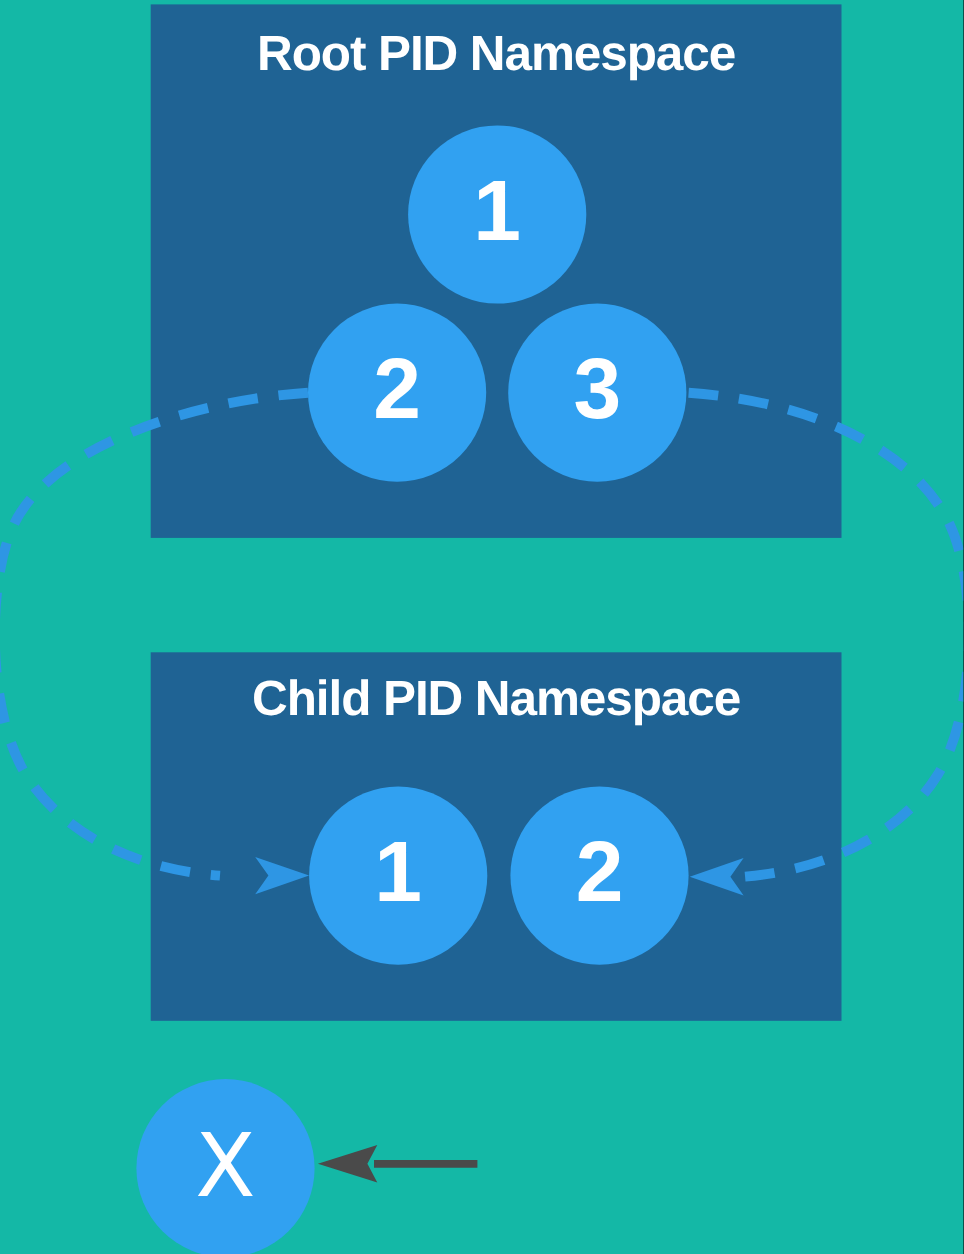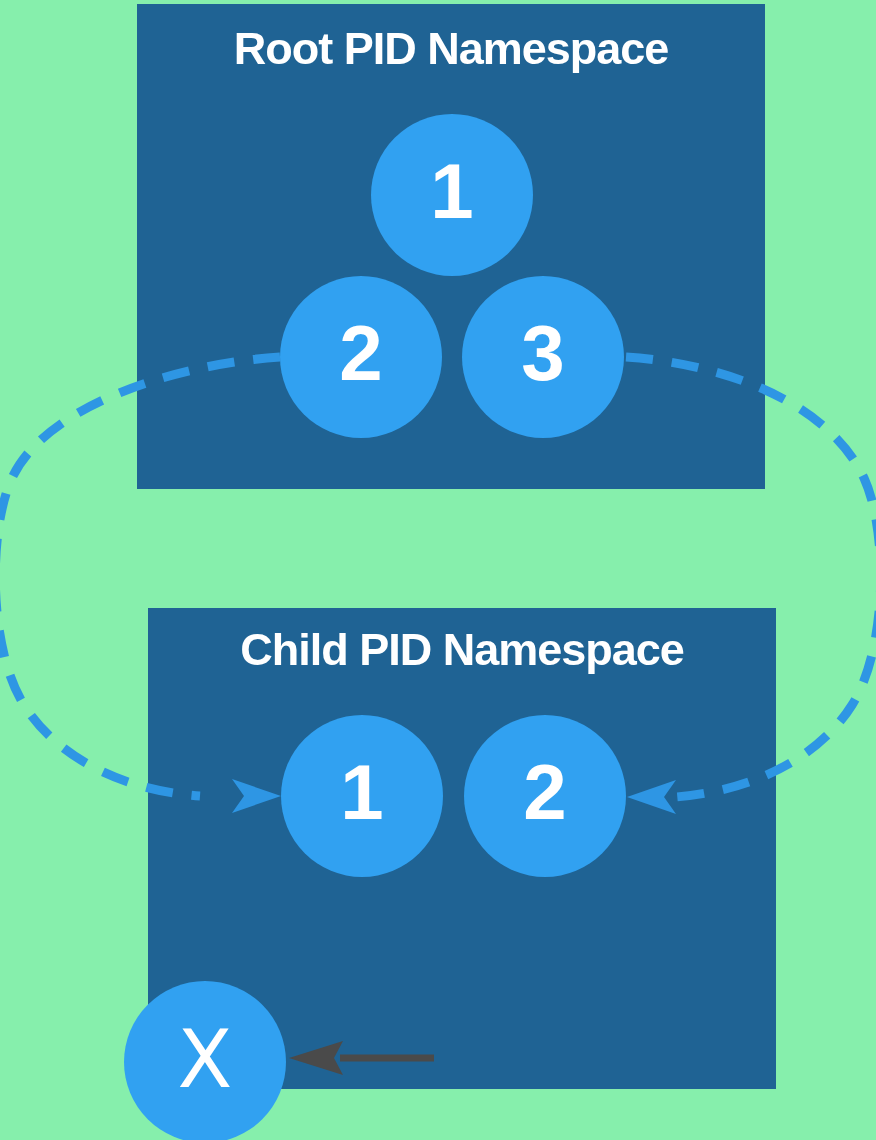--- a/index.html
+++ b/index.html
@@ -1,32 +1,32 @@
 <!DOCTYPE html>
 <html><head>
 <meta charset="utf-8">
 <style>
   html, body { margin: 0; padding: 0; background: #000; }
   .canvas {
     position: relative;
     width: 876px;
     height: 1140px;
-    background: #86efac;
+    background: #14b8a6;
     overflow: hidden;
     font-family: "Liberation Sans", sans-serif;
   }
   .ns-box {
     position: absolute;
     left: 137px;
     width: 628px;
     background: #1f6394;
     z-index: 1;
   }
   .ns-box.root  { top: 4px;   height: 485px; }
-  .ns-box.child { top: 608px; height: 481px; margin-left: 11px; }
+  .ns-box.child { top: 593px; height: 335px; }
   .ns-title {
     position: absolute;
     left: 0;
     width: 100%;
     text-align: center;
     color: #ffffff;
     font-weight: bold;
     font-size: 45px;
     line-height: 45px;
     letter-spacing: -1px;

